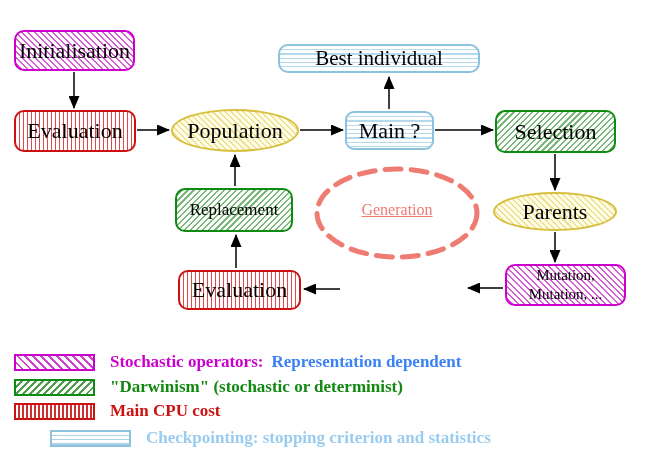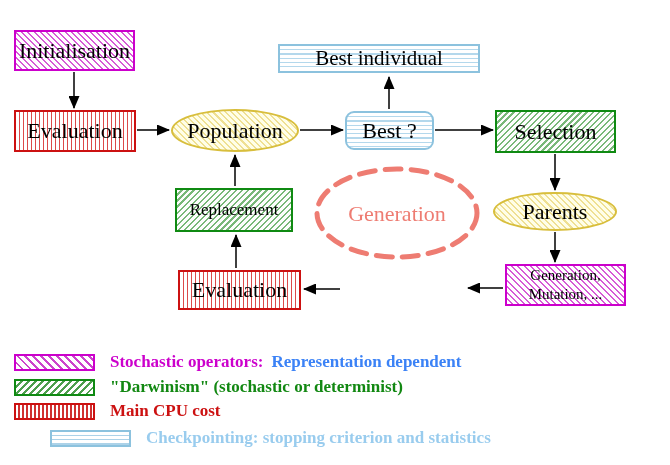--- a/index.html
+++ b/index.html
@@ -4,21 +4,21 @@
 <style>
   html,body{margin:0;padding:0;}
   body{
     width:670px;height:465px;background:#ffffff;position:relative;overflow:hidden;
     font-family:"Liberation Serif", serif;
   }
   #canvas{position:absolute;left:0;top:0;width:670px;height:465px;}
   #arrows{position:absolute;left:0;top:0;width:670px;height:465px;pointer-events:none;}
   .node{
     position:absolute;display:flex;align-items:center;justify-content:center;
-    box-sizing:border-box;color:#000;text-align:center;line-height:1.05;
+    box-sizing:border-box;color:#000;text-align:center;line-height:1.05;border-radius:10px;
   }
   .hatch-magenta{
     border:2px solid #CC00CC;
     background:repeating-linear-gradient(45deg,#ffffff 0 3px,#D65CD6 3px 4.4px);
   }
   .hatch-green{
     border:2px solid #0F8A12;
     background:repeating-linear-gradient(135deg,#fdfdfd 0 2.7px,#79B879 2.7px 4.3px);
   }
   .stripes-red{
@@ -32,21 +32,21 @@
   .ellipse-yellow{
     border:2px solid #D8BE3C;border-radius:50%;
     background:repeating-linear-gradient(45deg,#FFFEE8 0 2.8px,#EFE093 2.8px 4.3px);
   }
   .fs-big{font-size:22px;}
   .fs-mid{font-size:21px;}
   .fs-small{font-size:17px;}
   .fs-tiny{font-size:15px;line-height:1.25;}
   .generation-label{
     position:absolute;left:307px;top:201px;width:180px;text-align:center;
-    color:#EE7C72;font-size:22px;
+    color:#EE7C72;font-size:16px;text-decoration:underline;
   }
   .legend-row{position:absolute;left:14px;display:flex;align-items:center;}
   .swatch{width:81px;height:17px;box-sizing:border-box;flex:0 0 auto;}
   .sw-magenta{border:2px solid #CC00CC;background:repeating-linear-gradient(45deg,#ffffff 0 3.6px,#CC44CC 3.6px 5.6px);}
   .sw-green{border:2px solid #0F8A12;background:repeating-linear-gradient(135deg,#ffffff 0 3px,#4E9E4E 3px 5px);}
   .sw-red{border:2px solid #CC1111;background:repeating-linear-gradient(90deg,#ffffff 0 2.5px,#D03030 2.5px 4px);}
   .sw-cyan{border:2px solid #8CC2DE;background:repeating-linear-gradient(180deg,#ffffff 0 2.8px,#ACD2E8 2.8px 4.2px);}
   .legend-text{margin-left:15px;font-weight:bold;font-size:17px;white-space:nowrap;}
   .t-magenta{color:#CC00CC;}
   .t-gold{color:#3b82f6;margin-left:8px;}
@@ -80,32 +80,32 @@
   </svg>
 
   <div class="node hatch-magenta fs-big" style="left:14px;top:30px;width:121px;height:41px;">Initialisation</div>
 
   <div class="node stripes-red fs-big" style="left:14px;top:110px;width:122px;height:42px;">Evaluation</div>
 
   <div class="node ellipse-yellow fs-big" style="left:171px;top:109px;width:128px;height:43px;">Population</div>
 
   <div class="node stripes-cyan fs-mid" style="left:278px;top:44px;width:202px;height:29px;">Best individual</div>
 
-  <div class="node stripes-cyan fs-big" style="left:345px;top:111px;width:89px;height:39px;border-radius:9px;">Best ?</div>
+  <div class="node stripes-cyan fs-big" style="left:345px;top:111px;width:89px;height:39px;border-radius:9px;">Main ?</div>
 
   <div class="node hatch-green fs-small" style="left:175px;top:188px;width:118px;height:44px;">Replacement</div>
 
   <div class="node hatch-green fs-big" style="left:495px;top:110px;width:121px;height:43px;">Selection</div>
 
   <div class="generation-label">Generation</div>
 
   <div class="node ellipse-yellow fs-big" style="left:493px;top:192px;width:124px;height:39px;">Parents</div>
 
   <div class="node hatch-magenta fs-tiny" style="left:505px;top:264px;width:121px;height:42px;flex-direction:column;">
-    <span>Generation,</span>
+    <span>Mutation,</span>
     <span>Mutation, ...</span>
   </div>
 
   <div class="node stripes-red fs-big" style="left:178px;top:270px;width:123px;height:40px;">Evaluation</div>
 
 
   <div class="legend-row" style="top:352px;">
     <div class="swatch sw-magenta"></div>
     <div class="legend-text">
       <span class="t-magenta">Stochastic operators:</span><span class="t-gold">Representation dependent</span>

